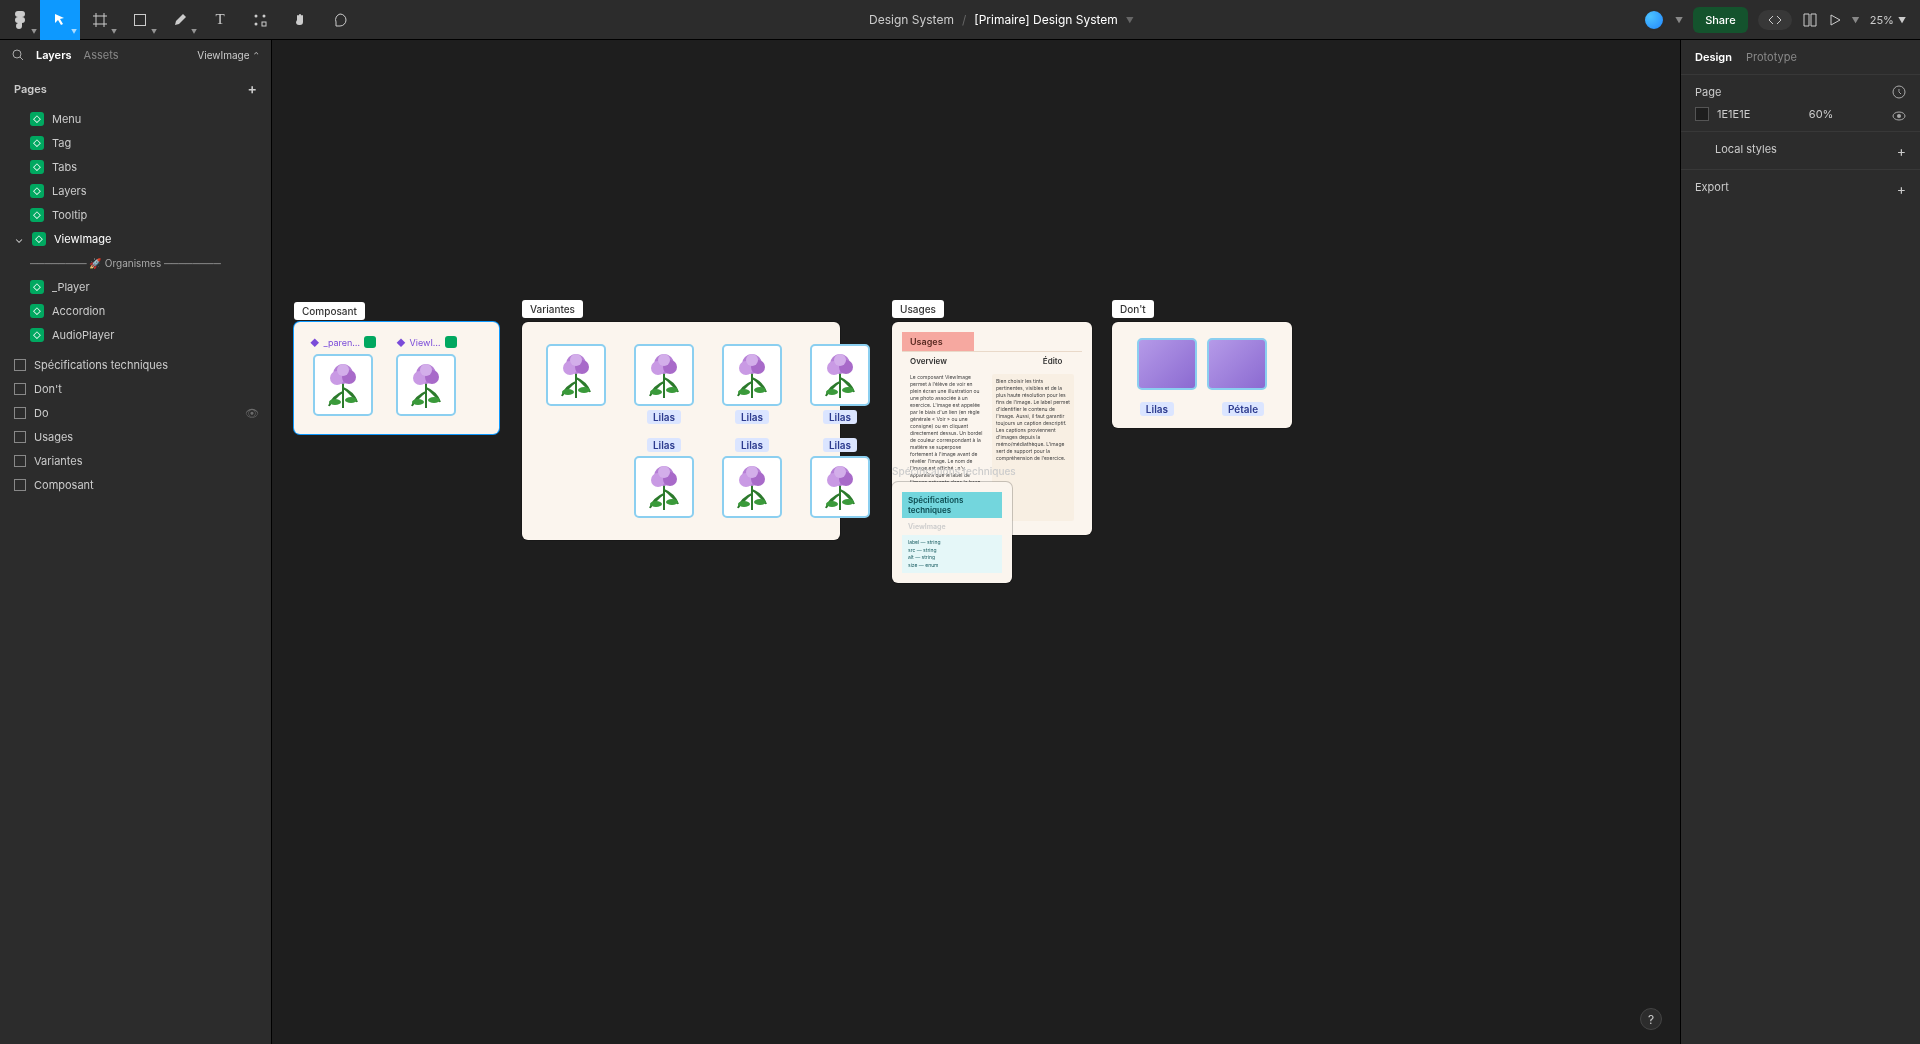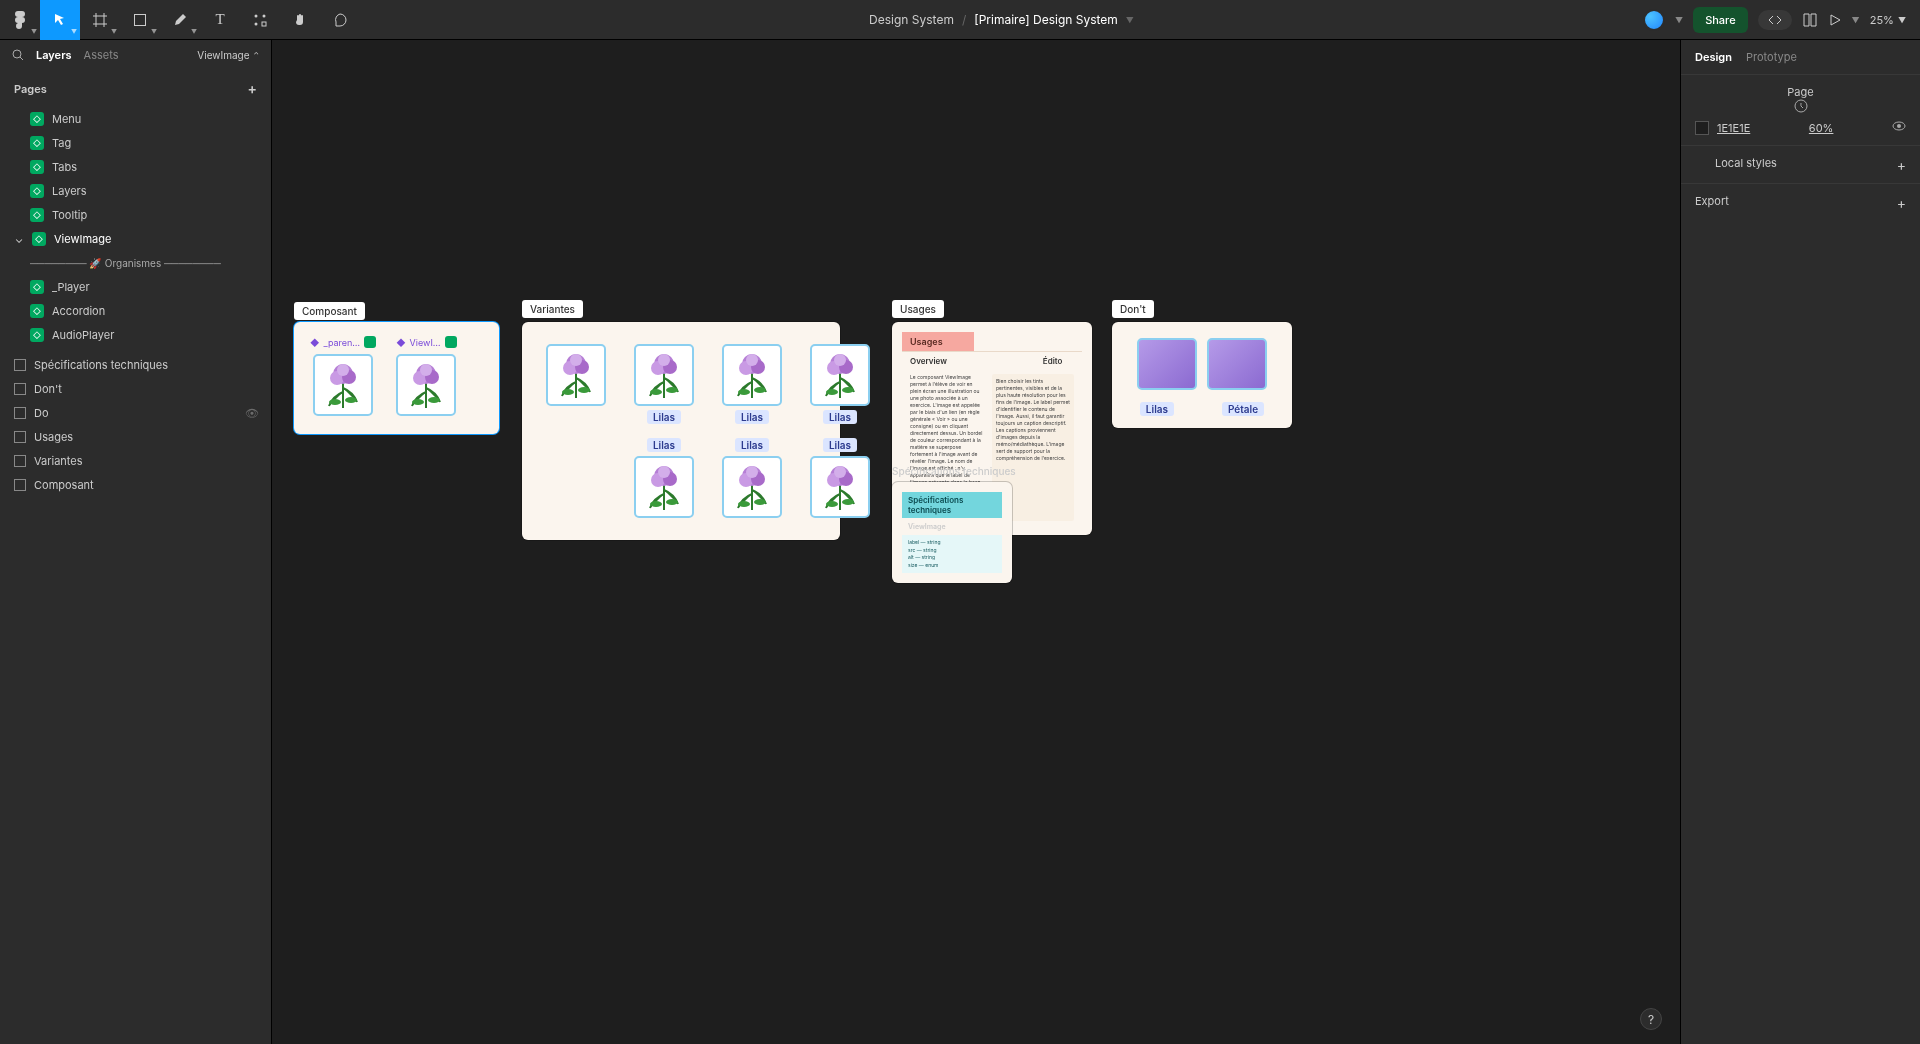--- a/index.html
+++ b/index.html
@@ -39,21 +39,21 @@
   .layer .icon-frame { width:12px; height:12px; border:1px solid #888; }
   .comp-badge { width:14px; height:14px; border-radius:3px; background:#00a860; display:flex; align-items:center; justify-content:center; color:#fff; font-size:8px;}
   .divider-label { color:#aaa; padding-left:30px; height:24px; display:flex; align-items:center; font-size:10px;}
   .layer.indent { padding-left:14px; }
 
   
   .rp { background:#2c2c2c; border-left:1px solid #000; display:flex; flex-direction:column; }
   .rp-tabs { display:flex; gap:14px; padding:10px 14px; font-size:11px; color:#888; }
   .rp-tabs .active { color:#fff; font-weight:600; }
   .rp-sec { padding:10px 14px; border-top:1px solid #383838; color:#ccc; font-size:11px;}
-  .rp-row { display:flex; align-items:flex-start; justify-content:space-between; margin-top:8px;text-decoration:underline; }
+  .rp-row { display:flex; align-items:flex-end; justify-content:space-between; margin-top:8px; }
   .swatch { width:14px; height:14px; background:#1e1e1e; border:1px solid #555; }
 
   
   .canvas { position:relative; background:#1e1e1e; overflow:hidden; }
   .frame-label { position:absolute; background:#fff; color:#333; font-size:10px; padding:3px 8px; border-radius:3px; font-weight:500;}
   .frame { position:absolute; background:#fbf5ee; border-radius:6px; box-shadow:0 0 0 1px rgba(0,0,0,.2); }
   .frame.sel { box-shadow:0 0 0 1px #0d99ff; }
   .thumb-box { width:60px; height:62px; background:#fff; border:2px solid #8bcff0; border-radius:5px; display:flex; align-items:center; justify-content:center; }
   .lilac { width:44px; height:46px; }
   .cap { font-size:10px; color:#2d3b8f; font-weight:600; background:#dbe5ff; padding:1px 6px; border-radius:3px; margin-top:4px;}
@@ -414,21 +414,21 @@
 
       <div class="help">?</div>
     </div>
 
     <div class="rp">
       <div class="rp-tabs">
         <span class="active">Design</span>
         <span>Prototype</span>
       </div>
       <div class="rp-sec">
-        <div style="display:flex; justify-content:space-between; align-items:center;flex-direction:column;">
+        <div style="display:flex; justify-content:space-between; align-items:center;">
           <span>Page</span>
           <svg width="14" height="14" viewBox="0 0 14 14">
               <circle cx="7" cy="7" r="6" stroke="#aaa" fill="none"></circle>
               <path stroke="#aaa" d="M7 4v3l2 2"></path>
             </svg>
         </div>
         <div class="rp-row">
           <div style="display:flex; align-items:center; gap:8px;">
             <span class="swatch"></span>
             <span>1E1E1E</span>

